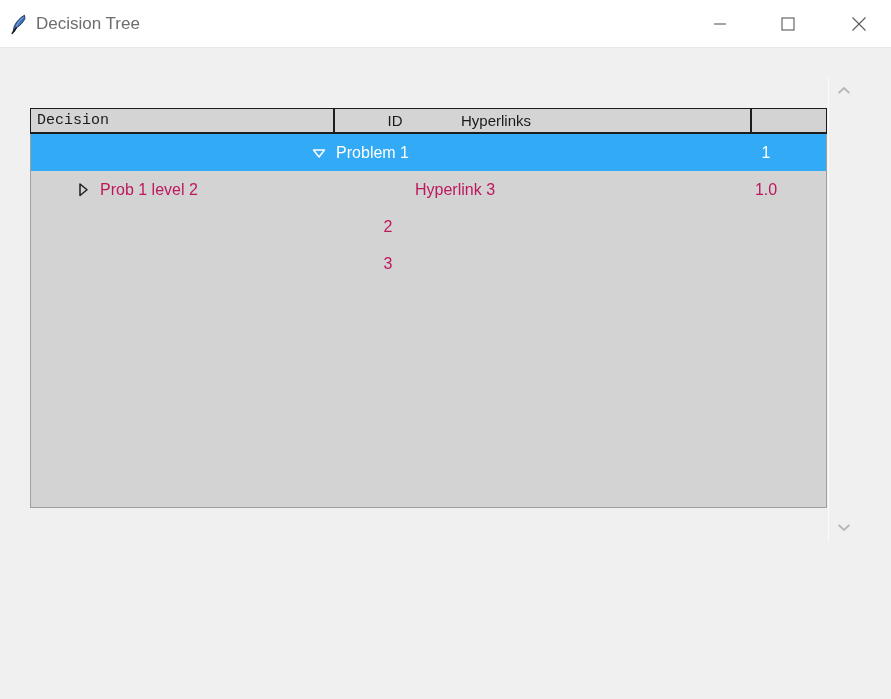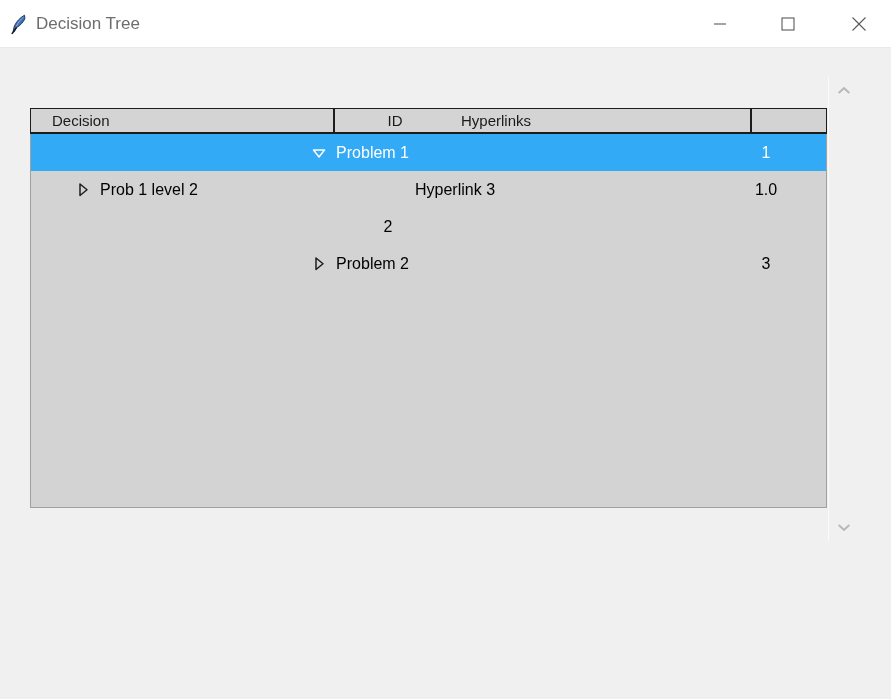--- a/index.html
+++ b/index.html
@@ -100,35 +100,35 @@
     height: 100%;
     box-sizing: border-box;
     font-size: 15px;
     color: #1a1a1a;
     display: flex;
     align-items: center;
     background: #d4d4d4;
     white-space: nowrap;
     overflow: hidden;
   }
-  .hcell.decision   { width: 304px; padding-left: 21px; border-right: 2px solid #1c1c1c; }
+  .hcell.decision   { width: 304px; padding-left: 6px; border-right: 2px solid #1c1c1c; font-family: Liberation Mono, monospace; }
   .hcell.hyperlinks { width: 297px; padding-left: 6px; border-right: 2px solid #1c1c1c; }
   .hcell.id         { width: 120px; justify-content: center; }
 
   
   #tree-rows {
     position: absolute;
     left: 0; top: 26px;
     width: 100%;
   }
   .trow {
     display: flex;
     height: 37px;
     align-items: center;
-    color: #000000;
+    color: #be185d;
     font-size: 16px;
     background: transparent;
   }
   .trow.selected {
     background: #32aaf5;
     color: #ffffff;
   }
   .cell-decision   { width: 378px; display: flex; align-items: center; box-sizing: border-box; overflow: hidden; white-space: nowrap; }
   .cell-hyperlinks { width: 297px; box-sizing: border-box; padding-left: 6px; overflow: hidden; white-space: nowrap; }
   .cell-id         { width: 120px; box-sizing: border-box; text-align: center; }
@@ -215,28 +215,20 @@
           <span class="row-label">Prob 1 level 2</span>
         </div>
         <div class="cell-hyperlinks">Hyperlink 3</div>
         <div class="cell-id">1.0</div>
       </div>
       <div class="trow">
         <div class="cell-hyperlinks"></div>
         <div class="cell-id">2</div>
       </div>
       <div class="trow">
-        <div class="cell-decision indent0">
-          <div class="twisty">
-            <svg width="17" height="17" viewBox="0 0 17 17">
-              <path d="M5.5 2.5 L5.5 14 L12.5 8.25 Z" fill="none" stroke="#1e1e1e" stroke-width="1.5" stroke-linejoin="round"></path>
-            </svg>
-          </div>
-          <span class="row-label">Problem 2</span>
-        </div>
         <div class="cell-hyperlinks"></div>
         <div class="cell-id">3</div>
       </div>
     </div>
 </div>
 
 <div id="tree-header">
   <div class="hcell decision">Decision</div>
   <div class="hcell id">ID</div>
   <div class="hcell hyperlinks">Hyperlinks</div>

